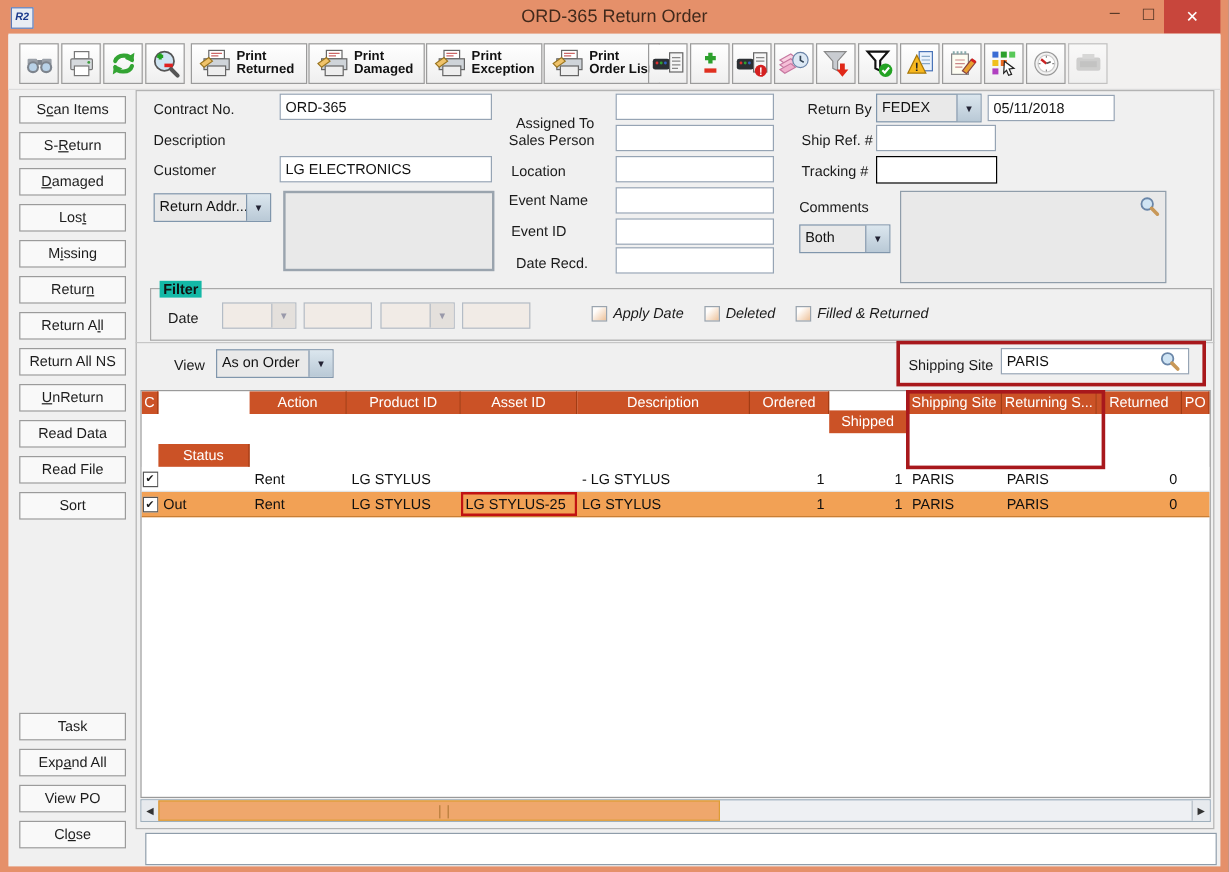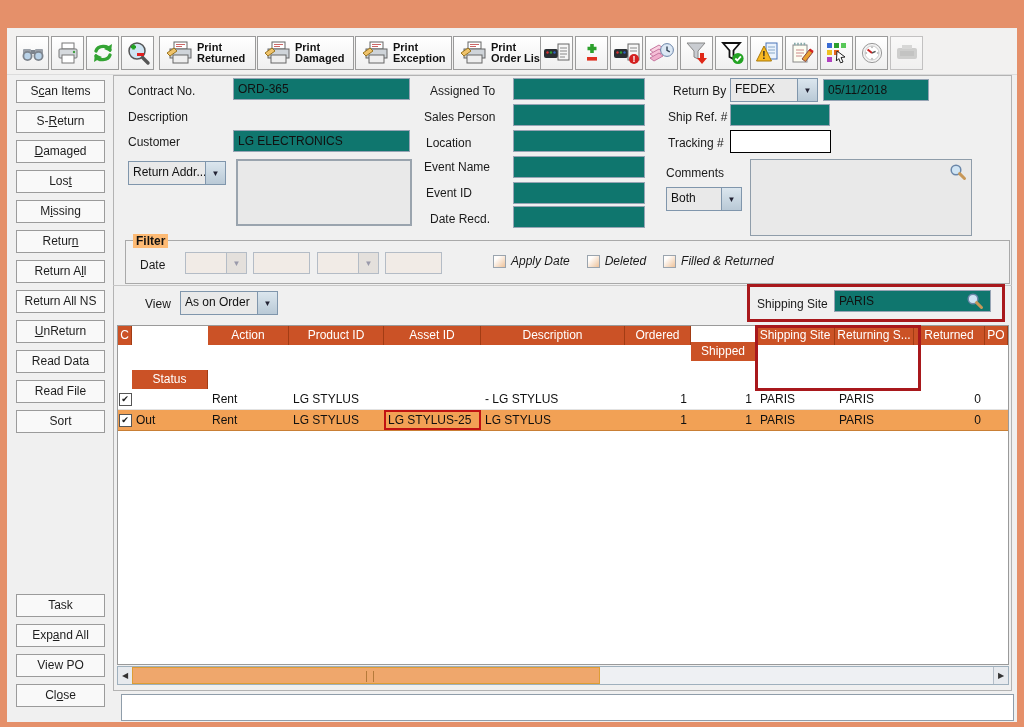--- a/index.html
+++ b/index.html
@@ -27,35 +27,35 @@
   .tb-disabled { opacity:.55; }
 
   
   .side-btn { position:absolute; left:16px; width:89px; height:23px; box-sizing:border-box; background:#f9f9f9; border:1px solid #9b9b9b;
               text-align:center; line-height:21px; font-size:12px; color:#1d1d1d; cursor:pointer; }
 
   
   #panel { position:absolute; left:113px; top:75px; width:899px; height:616px; background:#f0f0f0; border:1px solid #b3b3b3; box-sizing:border-box; }
 
   .lbl { position:absolute; font-size:12px; color:#1a1a1a; white-space:nowrap; }
-  .fld { position:absolute; background:#0f766e; border:1px solid #96a4b4; box-sizing:border-box; font-size:12px; padding:3px 4px;
+  .fld { position:absolute; background:#ffffff; border:1px solid #96a4b4; box-sizing:border-box; font-size:12px; padding:3px 4px;
          white-space:nowrap; overflow:hidden; color:#111; }
   .fld.white { background:#fff; border:1px solid #000; }
   .box { position:absolute; background:#e9e9e9; border:1px solid #8f9daa; box-sizing:border-box; }
   .combo { position:absolute; box-sizing:border-box; background:#e9e9e9; border:1px solid #8096ac; display:flex; cursor:pointer; }
   .combo .val { flex:1; padding:3px 4px; font-size:12px; overflow:hidden; white-space:nowrap; color:#111; }
   .combo .arrow { width:19px; background:linear-gradient(#dbe6ee,#b9c9d6); border-left:1px solid #8096ac; display:flex;
                   align-items:center; justify-content:center; font-size:8px; color:#223; }
   .combo.dis { background:#f1ebe6; border-color:#b4bcc6; }
   .combo.dis .arrow { background:#e4e0dc; color:#99a; border-color:#b4bcc6; }
   .fld.dis { background:#f1ebe6; border-color:#b4bcc6; }
 
   
   #filter-box { position:absolute; left:125px; top:240px; width:883px; height:42px; border:1px solid #a9a9a9; }
-  #filter-legend { position:absolute; left:133px; top:234px; background:#fdba74; padding:0 3px; font-weight:bold; font-size:12px; color:#111; }
+  #filter-legend { position:absolute; left:133px; top:234px; background:#14b8a6; padding:0 3px; font-weight:bold; font-size:12px; color:#111; }
   #filter-checks { position:absolute; left:493px; top:254px; display:flex; gap:17px; }
   .cb-wrap { display:flex; align-items:center; gap:5px; cursor:pointer;font-style:italic; }
   .cb { width:13px; height:13px; box-sizing:border-box; border:1px solid #9aa4ae; background:linear-gradient(135deg,#fffdfb 25%,#eec29a); }
   .cb-lbl { font-size:12px; color:#1a1a1a; }
 
   
   #view-row-line { position:absolute; left:113px; top:285px; width:899px; border-top:1px solid #c6c6c6; }
 
   
   #grid { position:absolute; left:117px; top:325px; width:892px; height:340px; background:#fff; border:1px solid #9a9a9a; box-sizing:border-box; overflow:hidden; }
@@ -84,20 +84,27 @@
   #bottom-text { position:absolute; left:121px; top:694px; width:893px; height:27px; background:#fff; border:1px solid #8f9daa; box-sizing:border-box; }
 
   .mag { position:absolute; cursor:pointer; }
   u { text-decoration:underline; }
 </style>
 </head>
 <body>
 
 <div id="win">
 
+  <div id="titlebar">
+    <div id="app-icon">R2</div>
+    <div id="title-text">ORD-365 Return Order</div>
+    <div id="btn-min" class="winctl">–</div>
+    <div id="btn-max" class="winctl">☐</div>
+    <div id="btn-close" class="winctl">✕</div>
+  </div>
 
   <div id="client"></div>
 
   <div id="toolbar">
       <div class="tb-btn" style="left: 9px;">
         <span class="tb-ic">
           <svg width="26" height="26" viewBox="0 0 26 26">
             <rect x="3" y="9" width="8" height="5" rx="1" fill="#9aa0a8"></rect>
             <rect x="15" y="9" width="8" height="5" rx="1" fill="#9aa0a8"></rect>
             <rect x="11" y="10" width="4" height="4" fill="#7d848d"></rect>
@@ -310,21 +317,21 @@
   <div class="fld" style="left:233px;top:78px;width:177px;height:22px">ORD-365</div>
   <div class="lbl" style="left:128px;top:110px">Description</div>
   <div class="lbl" style="left:128px;top:135px">Customer</div>
   <div class="fld" style="left:233px;top:130px;width:177px;height:22px">LG ELECTRONICS</div>
   <div class="combo" style="left:128px;top:161px;width:98px;height:24px">
     <div class="val">Return Addr...</div>
     <div class="arrow">▼</div>
   </div>
   <div class="box" style="left:236px;top:159px;width:176px;height:67px;border-width:2px;border-color:#9aa4ae"></div>
 
-  <div class="lbl" style="left:430px;top:84px">Assigned To</div>
+  <div class="lbl" style="left:430px;top:96px">Assigned To</div>
   <div class="fld" style="left:513px;top:78px;width:132px;height:22px"></div>
   <div class="lbl" style="left:424px;top:110px">Sales Person</div>
   <div class="fld" style="left:513px;top:104px;width:132px;height:22px"></div>
   <div class="lbl" style="left:426px;top:136px">Location</div>
   <div class="fld" style="left:513px;top:130px;width:132px;height:22px"></div>
   <div class="lbl" style="left:424px;top:160px">Event Name</div>
   <div class="fld" style="left:513px;top:156px;width:132px;height:22px"></div>
   <div class="lbl" style="left:426px;top:186px">Event ID</div>
   <div class="fld" style="left:513px;top:182px;width:132px;height:22px"></div>
   <div class="lbl" style="left:430px;top:212px">Date Recd.</div>

